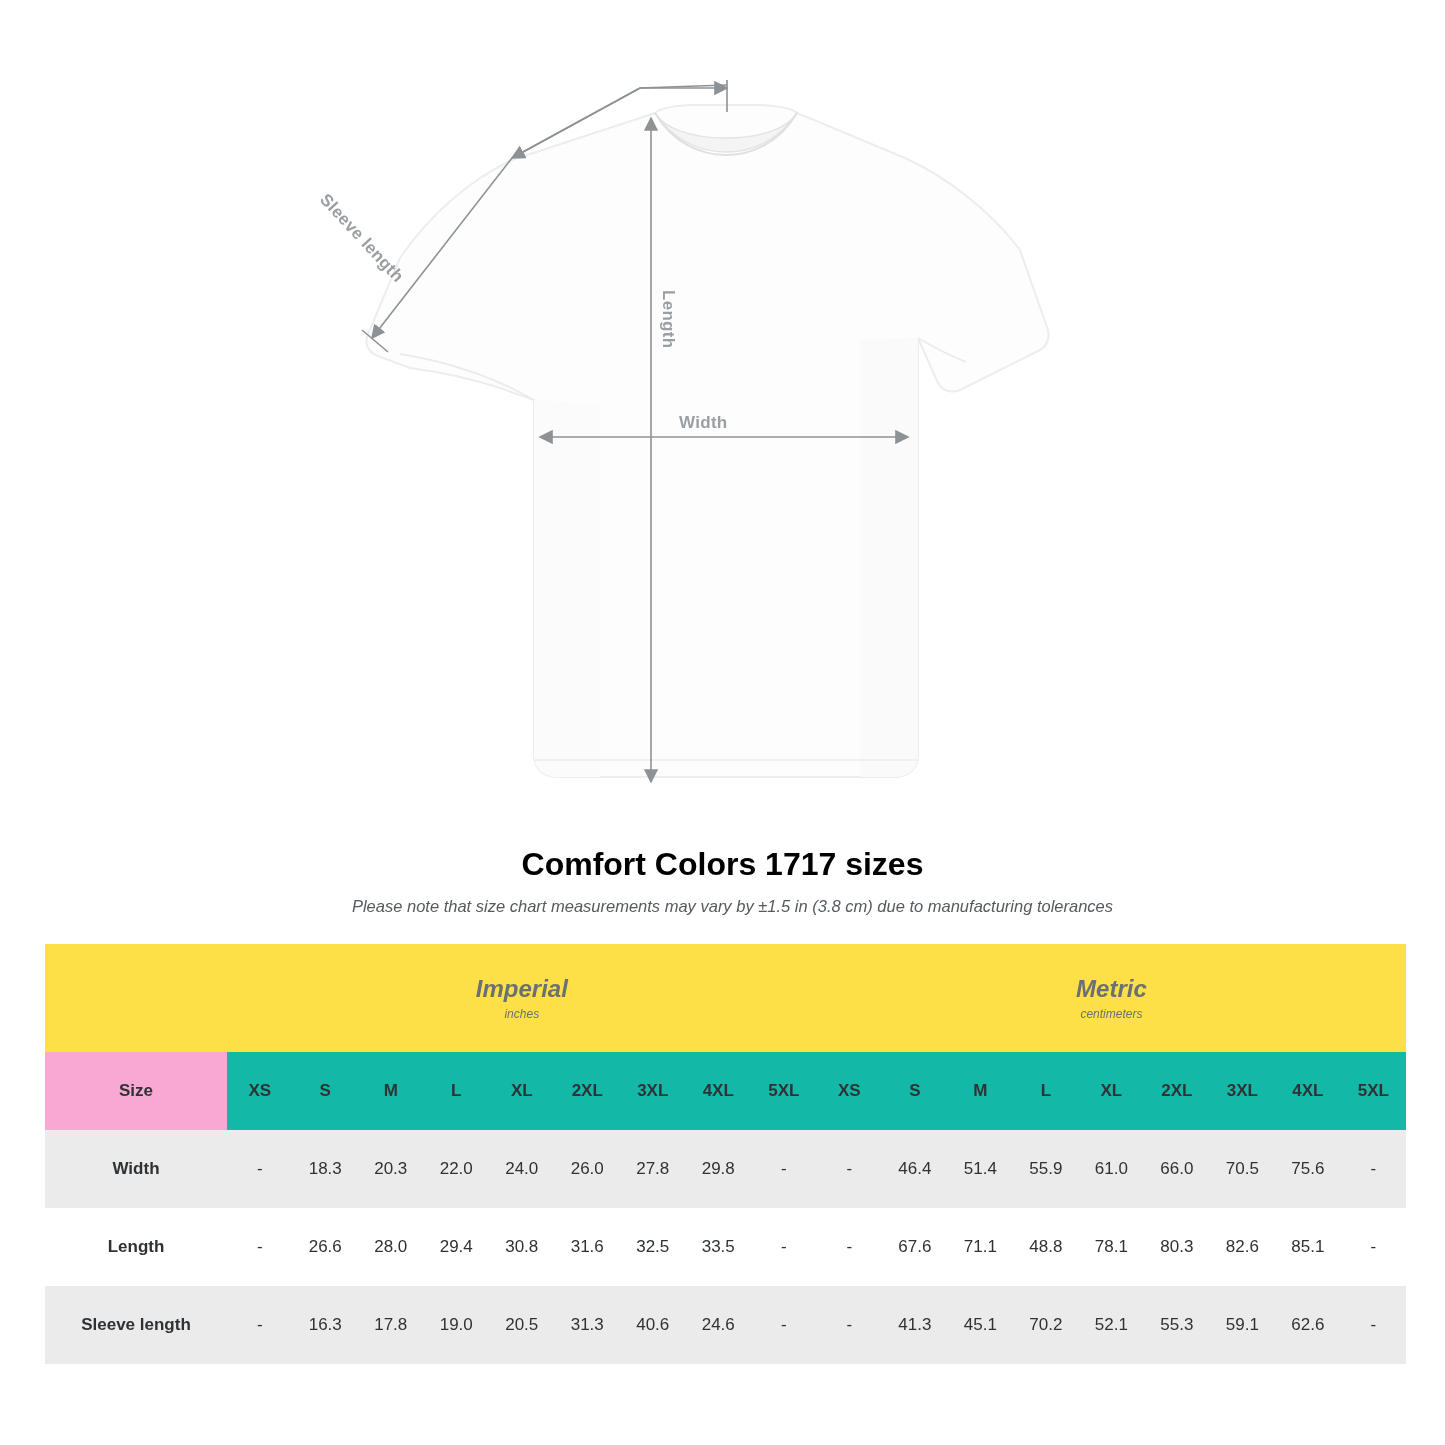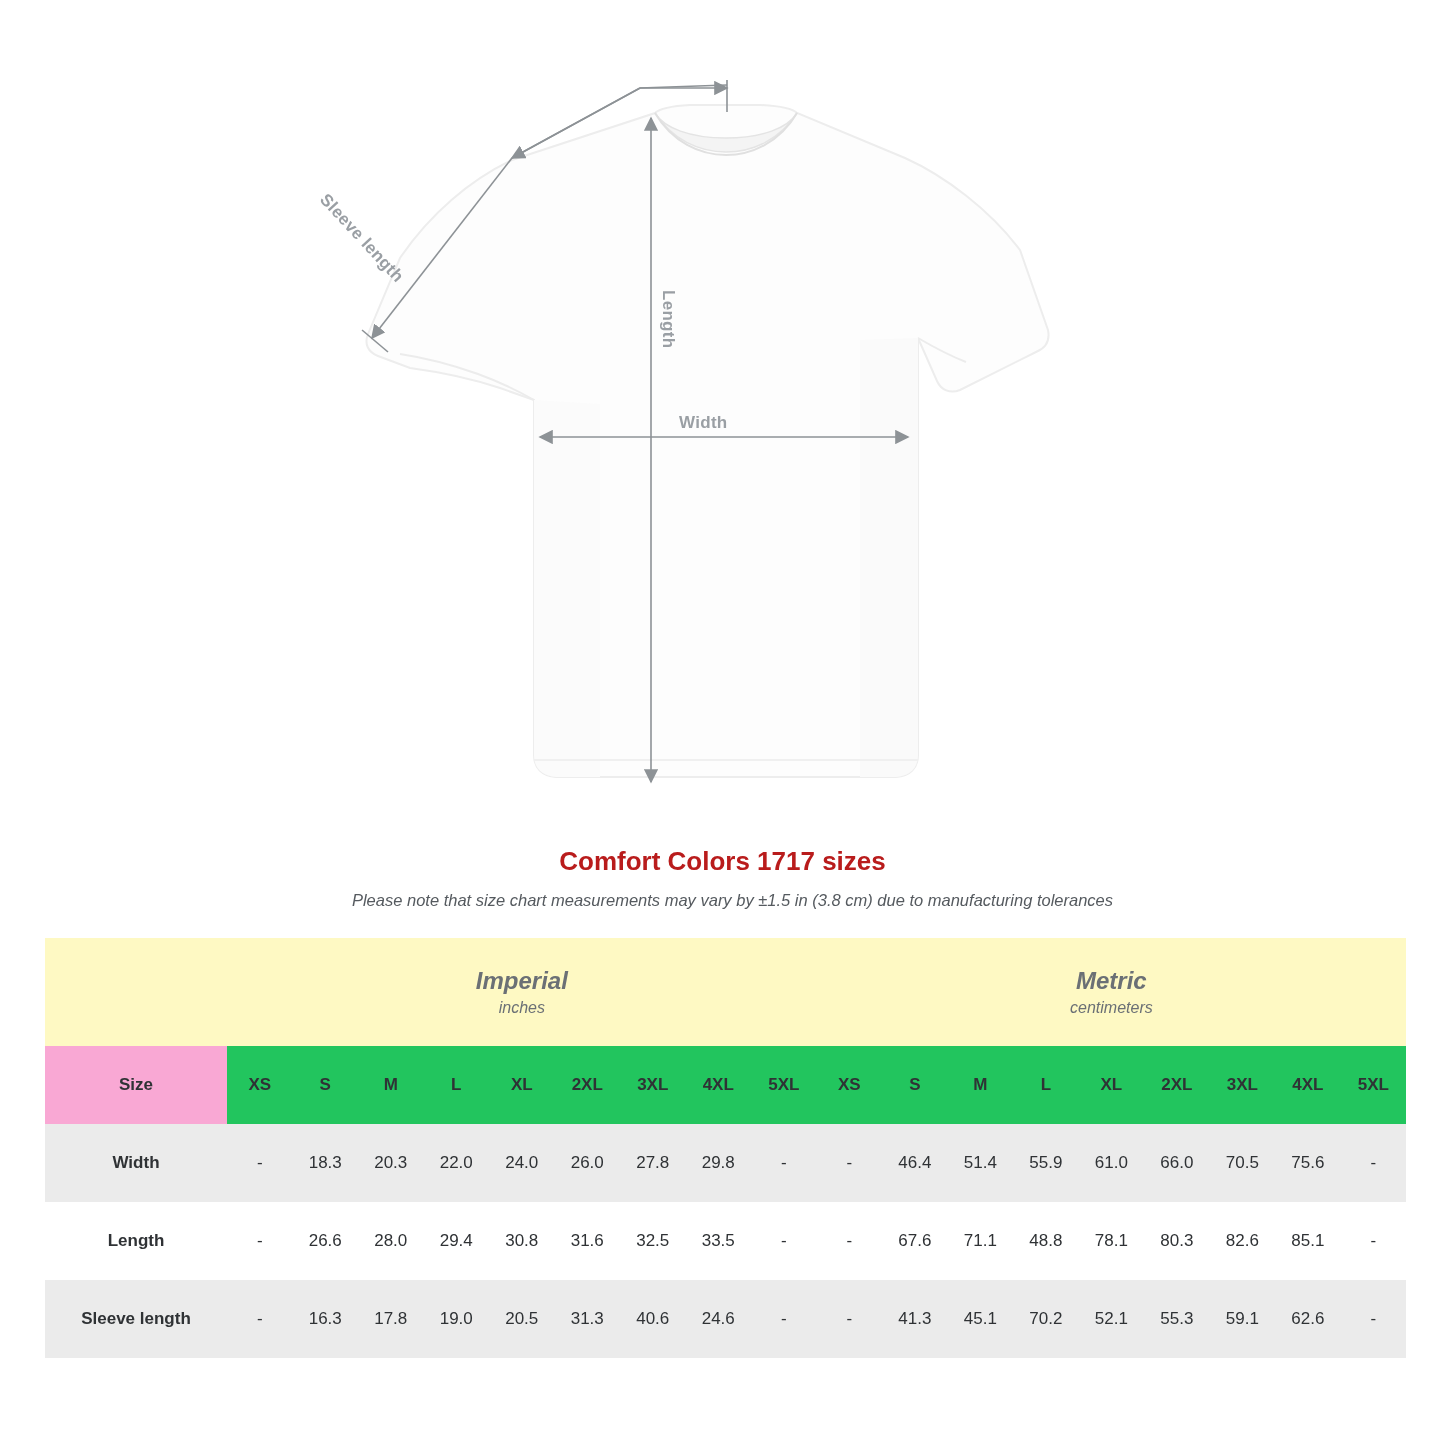--- a/index.html
+++ b/index.html
@@ -54,23 +54,23 @@
     left: 679px;
     top: 413px;
   }
 
   
   .title-block {
     text-align: center;
     margin-top: 16px;
   }
   .chart-title {
-    font-size: 26px;
-    font-weight: bold;
-    color: #b91c1c;
+    font-size: 32px;
+    font-weight: bold;
+    color: #000000;
     margin: 0 0 14px 0;
   }
   .chart-note {
     font-size: 16.5px;
     font-style: italic;
     color: #555a5f;
     margin: 0;
     padding-left: 20px;
   }
 
@@ -87,41 +87,41 @@
   table.size-chart td,
   table.size-chart th {
     text-align: center;
     vertical-align: middle;
     font-size: 17px;
     color: #2f3235;
     border: none;
   }
   .unit-head {
     height: 108px;
-    background: #fef9c3;
+    background: #fde047;
   }
   .unit-system {
     font-size: 24px;
     font-weight: bold;
     font-style: italic;
     color: #6b7075;
     display: block;
     line-height: 1.15;
   }
   .unit-sub {
-    font-size: 16px;
+    font-size: 12px;
     font-style: italic;
     color: #6b7075;
     display: block;
     margin-top: 4px;
   }
   .hdr-row td {
     height: 76px;
     font-weight: bold;
-    background: #22c55e;
+    background: #14b8a6;
   }
   .hdr-row td.rowlabel {
     background: #f9a8d4;
   }
   .data-row td {
     height: 76px;
   }
   .data-row.shade td {
     background: #ebebeb;
   }

